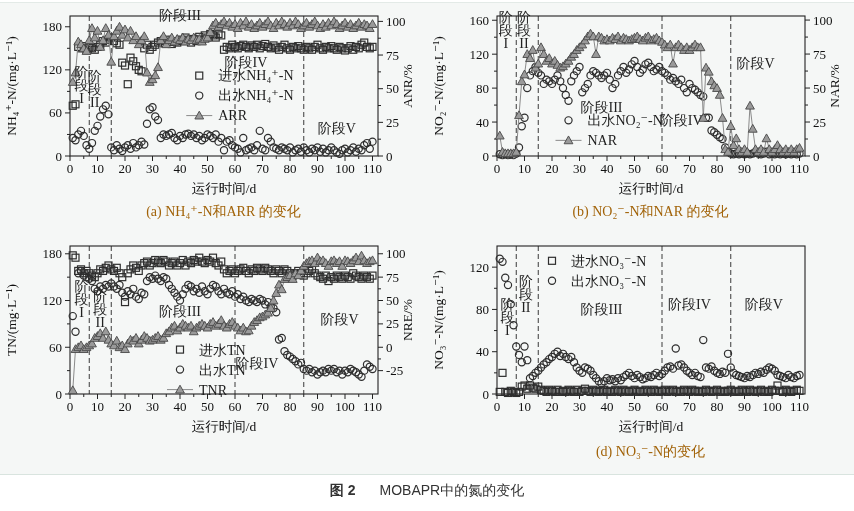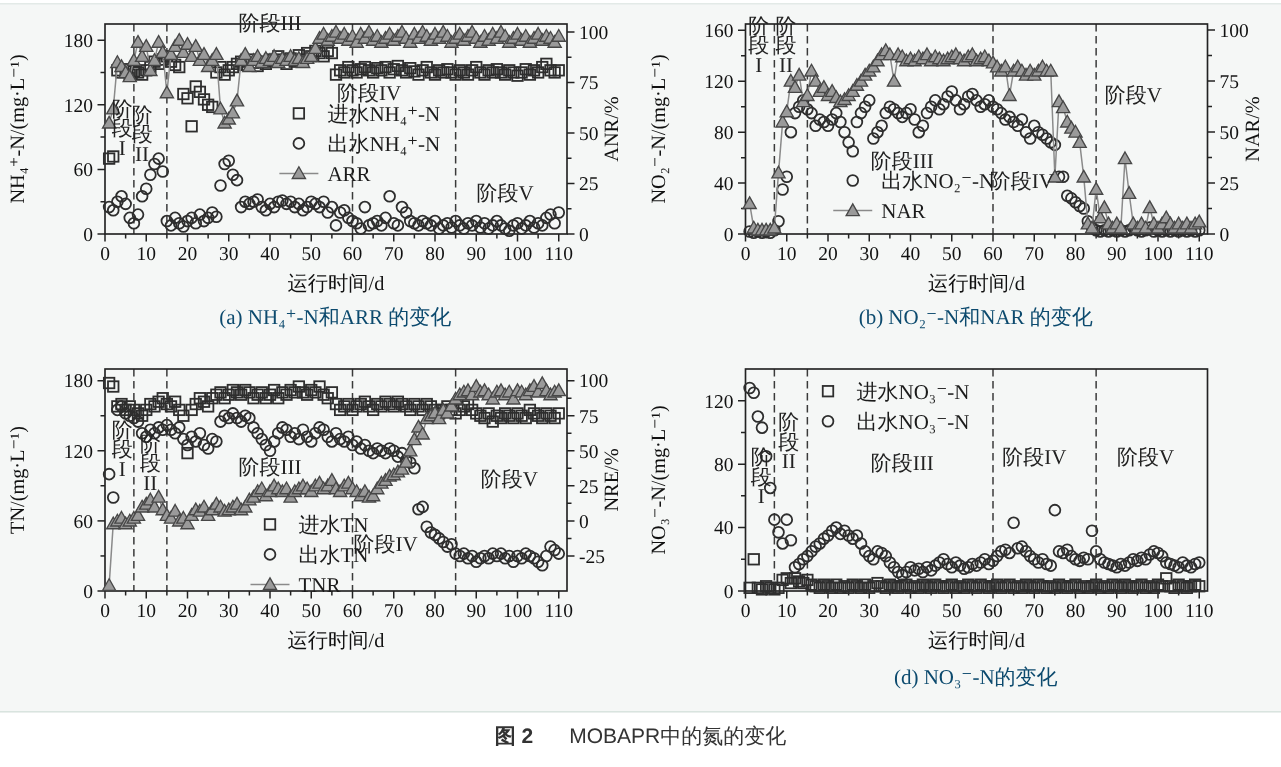--- a/index.html
+++ b/index.html
@@ -10,21 +10,21 @@
     color:#1b1b1b;
   }
   .figure-area{
     position:absolute;left:0;top:2px;width:854px;height:471px;
     background:#f5f7f6;border-top:1px solid #e3eae7;border-bottom:1px solid #d9e4df;
   }
   .panel{position:absolute;width:427px;}
   .panel svg{display:block;}
   .panel-caption{
     position:absolute;left:10px;width:427px;text-align:center;
-    font-size:14px;color:#0c4a6e;
+    font-size:14px;color:#a16207;
   }
   .fig-caption{
     position:absolute;left:0;top:482px;width:854px;text-align:center;
     font-family:"Liberation Sans","DejaVu Sans",sans-serif;
     font-size:14px;color:#333;
   }
   .fig-caption b{margin-right:24px;}
   .tick-label{font-size:13px;fill:#111;font-family:"Liberation Serif","DejaVu Serif",serif;}
   .axis-title{font-size:13.5px;fill:#111;font-family:"Liberation Serif","DejaVu Serif",serif;}
   .anno{font-size:14px;fill:#222;font-family:"Liberation Serif","DejaVu Serif",serif;}

